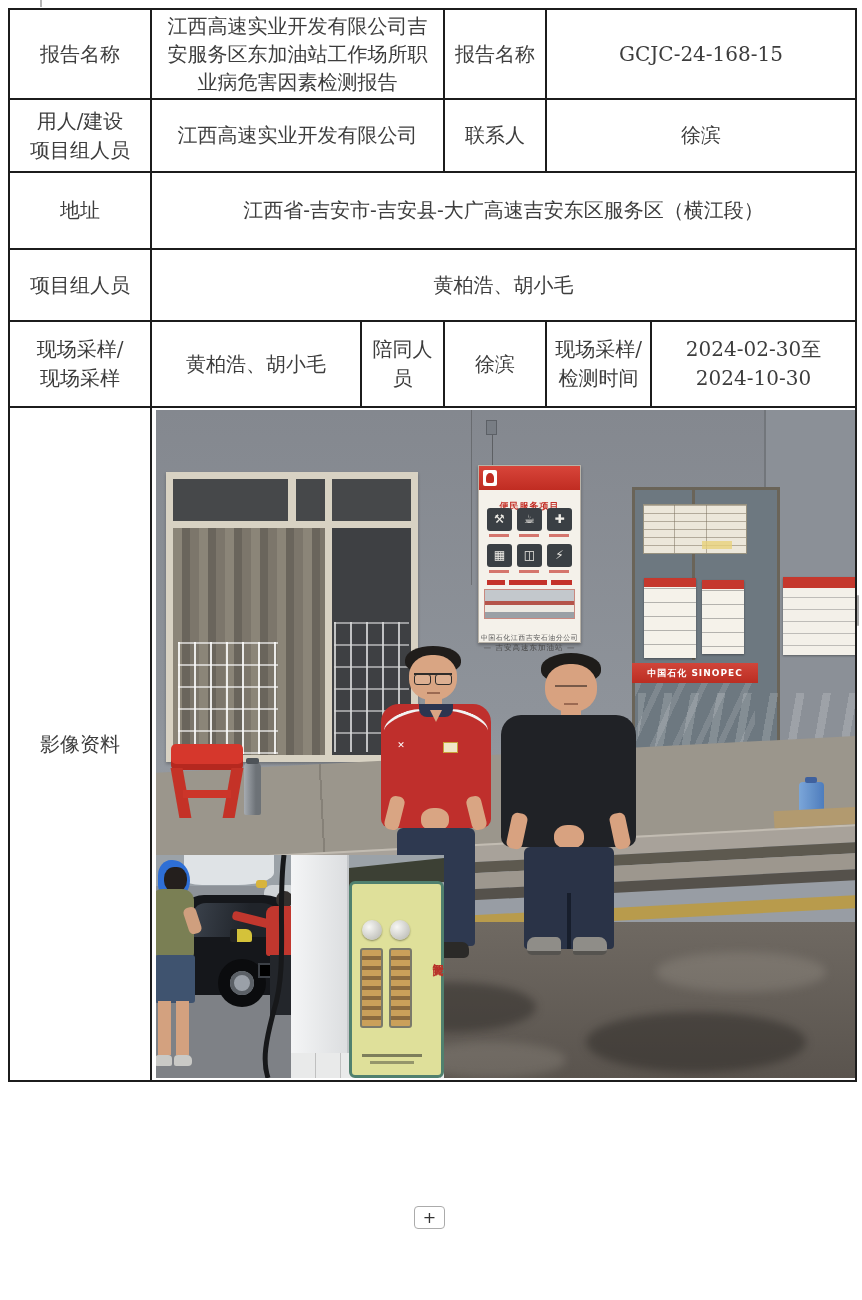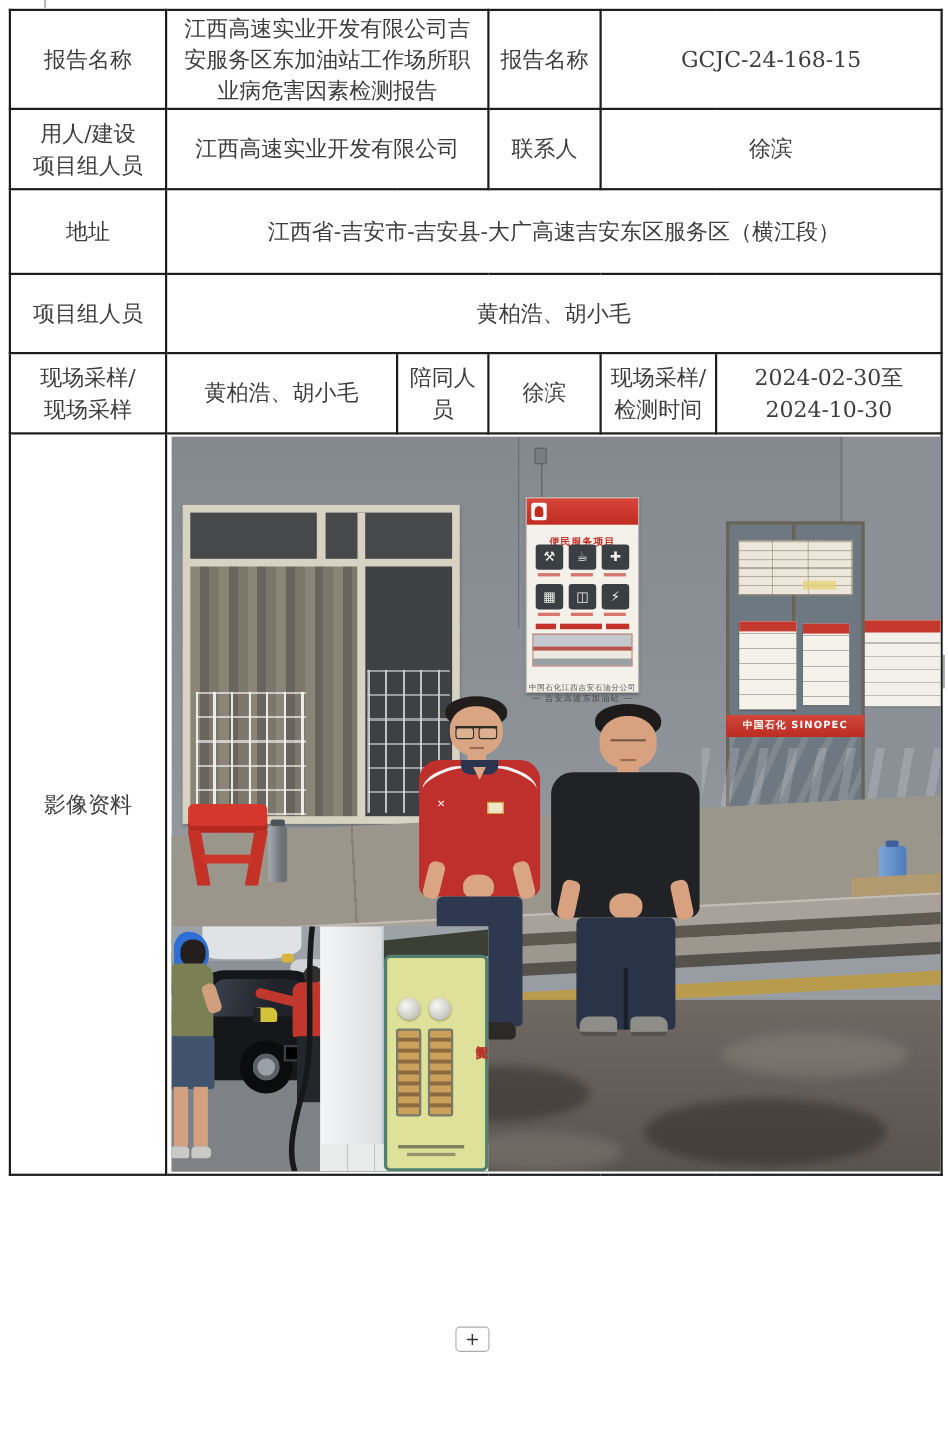--- a/index.html
+++ b/index.html
@@ -49,21 +49,21 @@
   .po-title{left:0;top:26px;width:101px;text-align:center;font-size:9px;font-weight:bold;color:#c4322a;letter-spacing:1px;}
   .tile{width:25px;height:23px;background:#3a3f44;border-radius:3px;color:#f0eee8;font-size:12px;line-height:23px;text-align:center;}
   .lab{width:20px;height:3px;background:rgba(196,50,42,.65);}
   .po-slogan{left:8px;top:114px;width:85px;height:5px;background:
      linear-gradient(90deg,#c4322a 0 18px,transparent 18px 22px,#c4322a 22px 60px,transparent 60px 64px,#c4322a 64px 85px);}
   .po-photo{left:5px;top:123px;width:91px;height:30px;background:linear-gradient(#c3c8cc 0 38%,#b5544a 38% 52%,#ece9e1 52% 78%,#9aa0a5 78%);border:1px solid #c9897f;}
   .po-company{left:0;top:158px;width:101px;text-align:center;font-size:7px;color:#5a5a5a;letter-spacing:.5px;}
   .po-station{left:0;top:167px;width:101px;text-align:center;font-size:7.5px;color:#474747;letter-spacing:1px;}
 
   
-  .door{left:504px;top:77px;width:126px;height:340px;background:#6d7880;border:3px solid #6a6458;}
+  .door{left:476px;top:77px;width:148px;height:340px;background:#6d7880;border:3px solid #6a6458;}
   .door-mull{left:57px;top:0;width:3px;height:170px;background:#6a6458;}
   .board{left:8px;top:14px;width:104px;height:50px;background:#ece7da;border:1px solid #97917f;
      background-image:repeating-linear-gradient(rgba(120,110,90,.5) 0 1px,transparent 1px 8px),
      linear-gradient(90deg,transparent 0 30px,rgba(120,110,90,.5) 30px 31px,transparent 31px 62px,rgba(120,110,90,.5) 62px 63px,transparent 63px);}
   .board:after{content:"";position:absolute;left:58px;top:36px;width:30px;height:8px;background:#e8d27a;opacity:.8;}
   .gposter{background:#f5f2ea;box-shadow:0 1px 2px rgba(0,0,0,.35);
      background-image:repeating-linear-gradient(transparent 0 10px,rgba(100,100,100,.45) 10px 11px,transparent 11px 14px);}
   .gposter:before{content:"";position:absolute;left:0;top:0;width:100%;height:9px;background:#c5382d;}
   .gp1{left:9px;top:88px;width:52px;height:80px;}
   .gp2{left:67px;top:90px;width:42px;height:74px;}
@@ -219,21 +219,21 @@
     <td colspan="2">徐滨</td>
   </tr>
   <tr style="height:77px">
     <td>地址</td>
     <td colspan="5">江西省-吉安市-吉安县-大广高速吉安东区服务区（横江段）</td>
   </tr>
   <tr style="height:72px">
     <td>项目组人员</td>
     <td colspan="5">黄柏浩、胡小毛</td>
   </tr>
-  <tr style="height:73px">
+  <tr style="height:86px">
     <td style="padding:2px 0;">
       <span class="ln">现场采样/</span>
       <span class="ln">现场采样</span>
     </td>
     <td>黄柏浩、胡小毛</td>
     <td>
       <span class="ln">陪同人</span>
       <span class="ln">员</span>
     </td>
     <td>徐滨</td>

